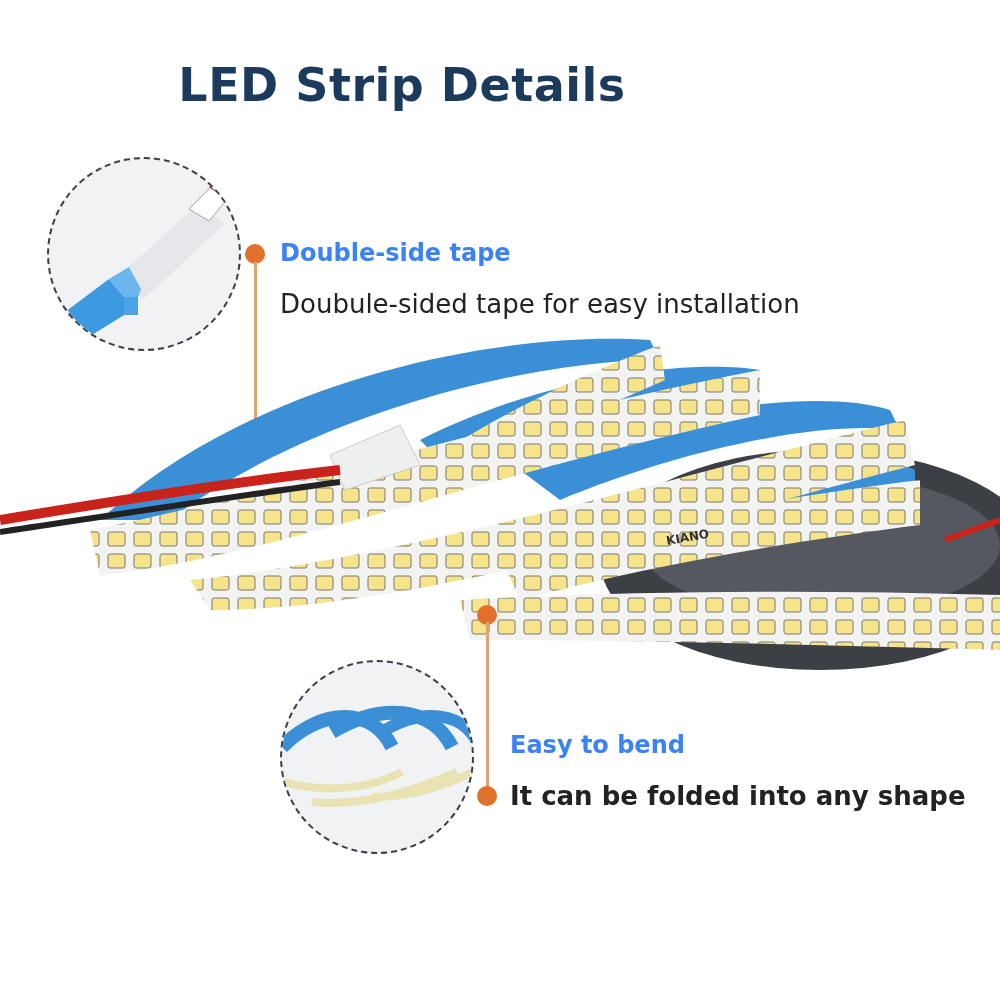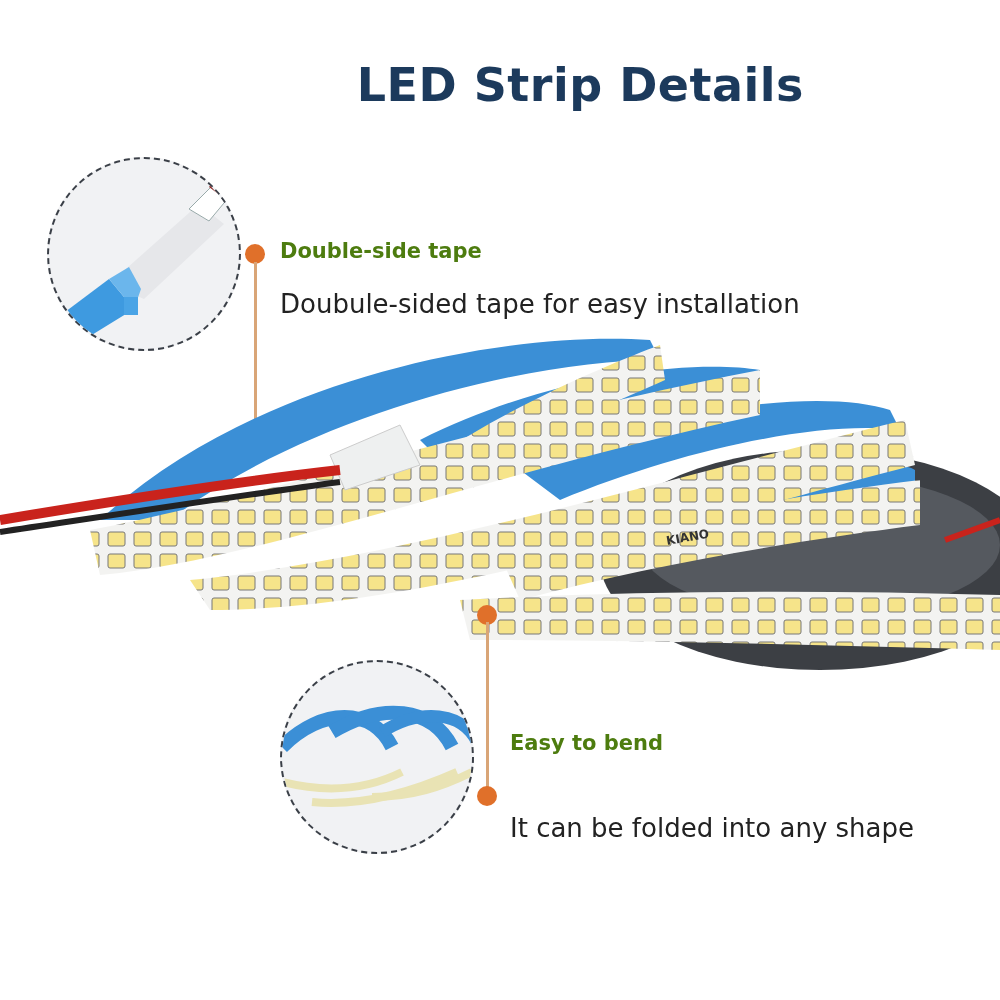--- a/index.html
+++ b/index.html
@@ -2,25 +2,25 @@
 <html><head>
 <meta charset="utf-8">
 <style>
   html, body { margin: 0; padding: 0; }
   body {
     width: 1000px; height: 1000px; overflow: hidden;
     background: #ffffff; position: relative;
     font-family: "DejaVu Sans", "Liberation Sans", sans-serif;
   }
   .title {
-    position: absolute; left: 0; top: 58px; width: 804px; text-align: right;
+    position: absolute; left: 0; top: 58px; width: 804px; text-align: center;
     font-size: 46px; font-weight: bold; color: #1c3a5c; letter-spacing: 0.5px;
   }
   .feature-heading {
-    position: absolute; font-size: 21px; font-weight: bold; color: #4d7c0f;
+    position: absolute; font-size: 24px; font-weight: bold; color: #3b82f6;
   }
   .feature-desc {
     position: absolute; font-size: 26px; color: #222;
   }
   .dot {
     position: absolute; width: 20px; height: 20px; border-radius: 50%;
     background: #e0702a;
   }
   .vline {
     position: absolute; width: 3px; background: #d9a577;
@@ -91,13 +91,13 @@
     <path d="M0,120 C40,130 80,130 120,110" stroke="#e9e3b4" stroke-width="8" fill="none"></path>
     <path d="M30,140 C80,145 130,130 175,110" stroke="#e9e3b4" stroke-width="8" fill="none"></path>
     <path d="M90,135 C130,135 160,125 190,110" stroke="#e9e3b4" stroke-width="8" fill="none"></path>
   </svg>
 </div>
 
 <div class="dot" style="left:477px; top:605px;"></div>
 <div class="vline" style="left:486px; top:622px; height:172px;"></div>
 <div class="dot" style="left:477px; top:786px;"></div>
 <div class="feature-heading" style="left:510px; top:731px;">Easy to bend</div>
-<div class="feature-desc" style="left:510px; top:813px;">It can be folded into any shape</div>
+<div class="feature-desc" style="left:510px; top:781px;font-weight:bold;">It can be folded into any shape</div>
 
 </body></html>

